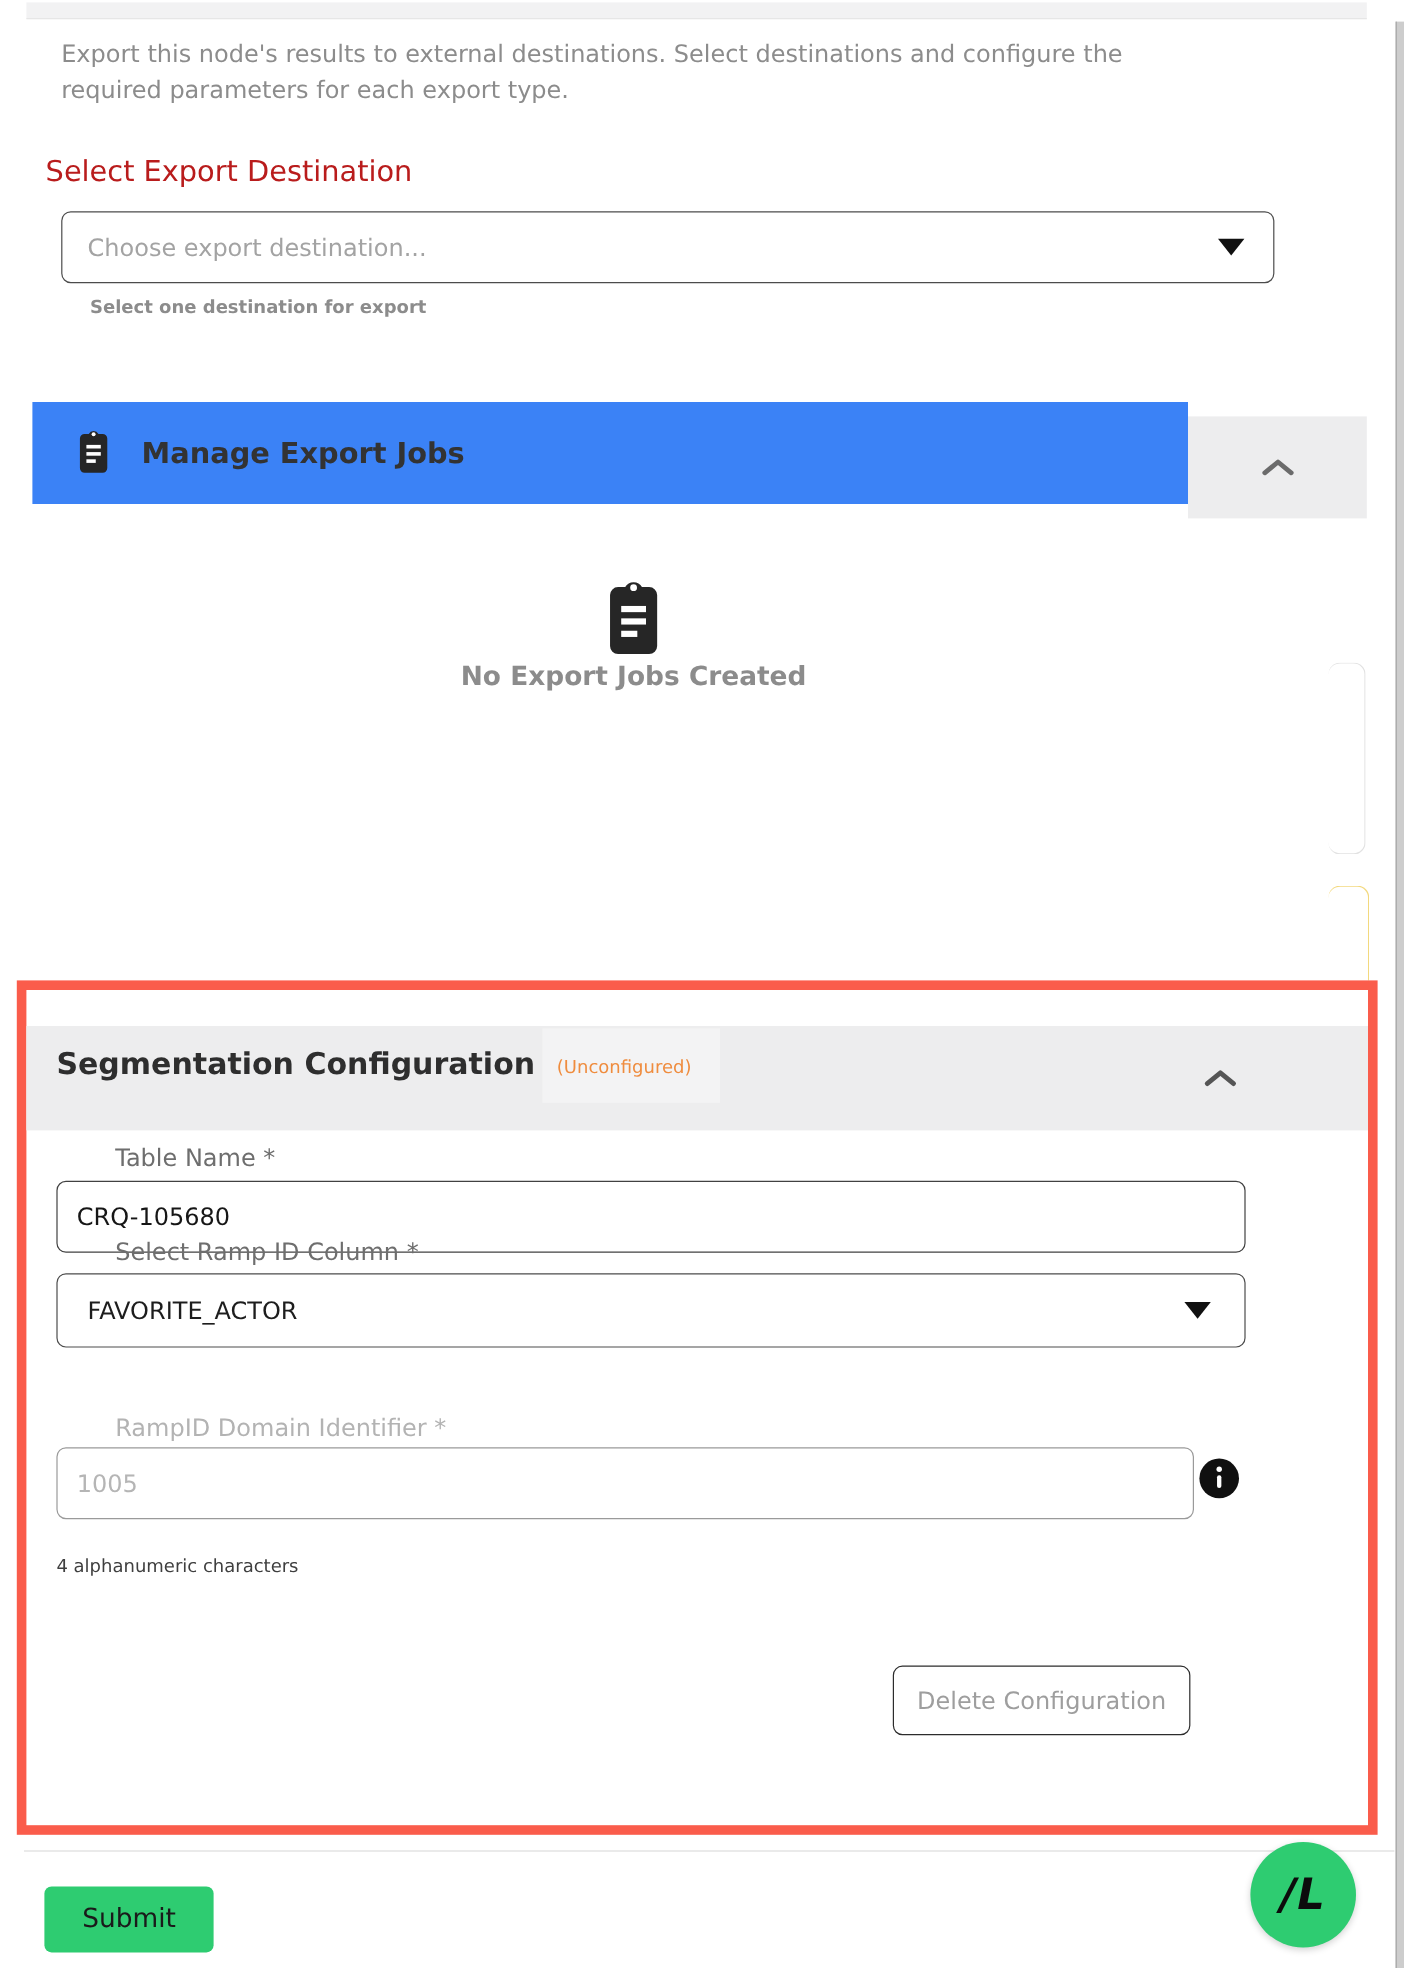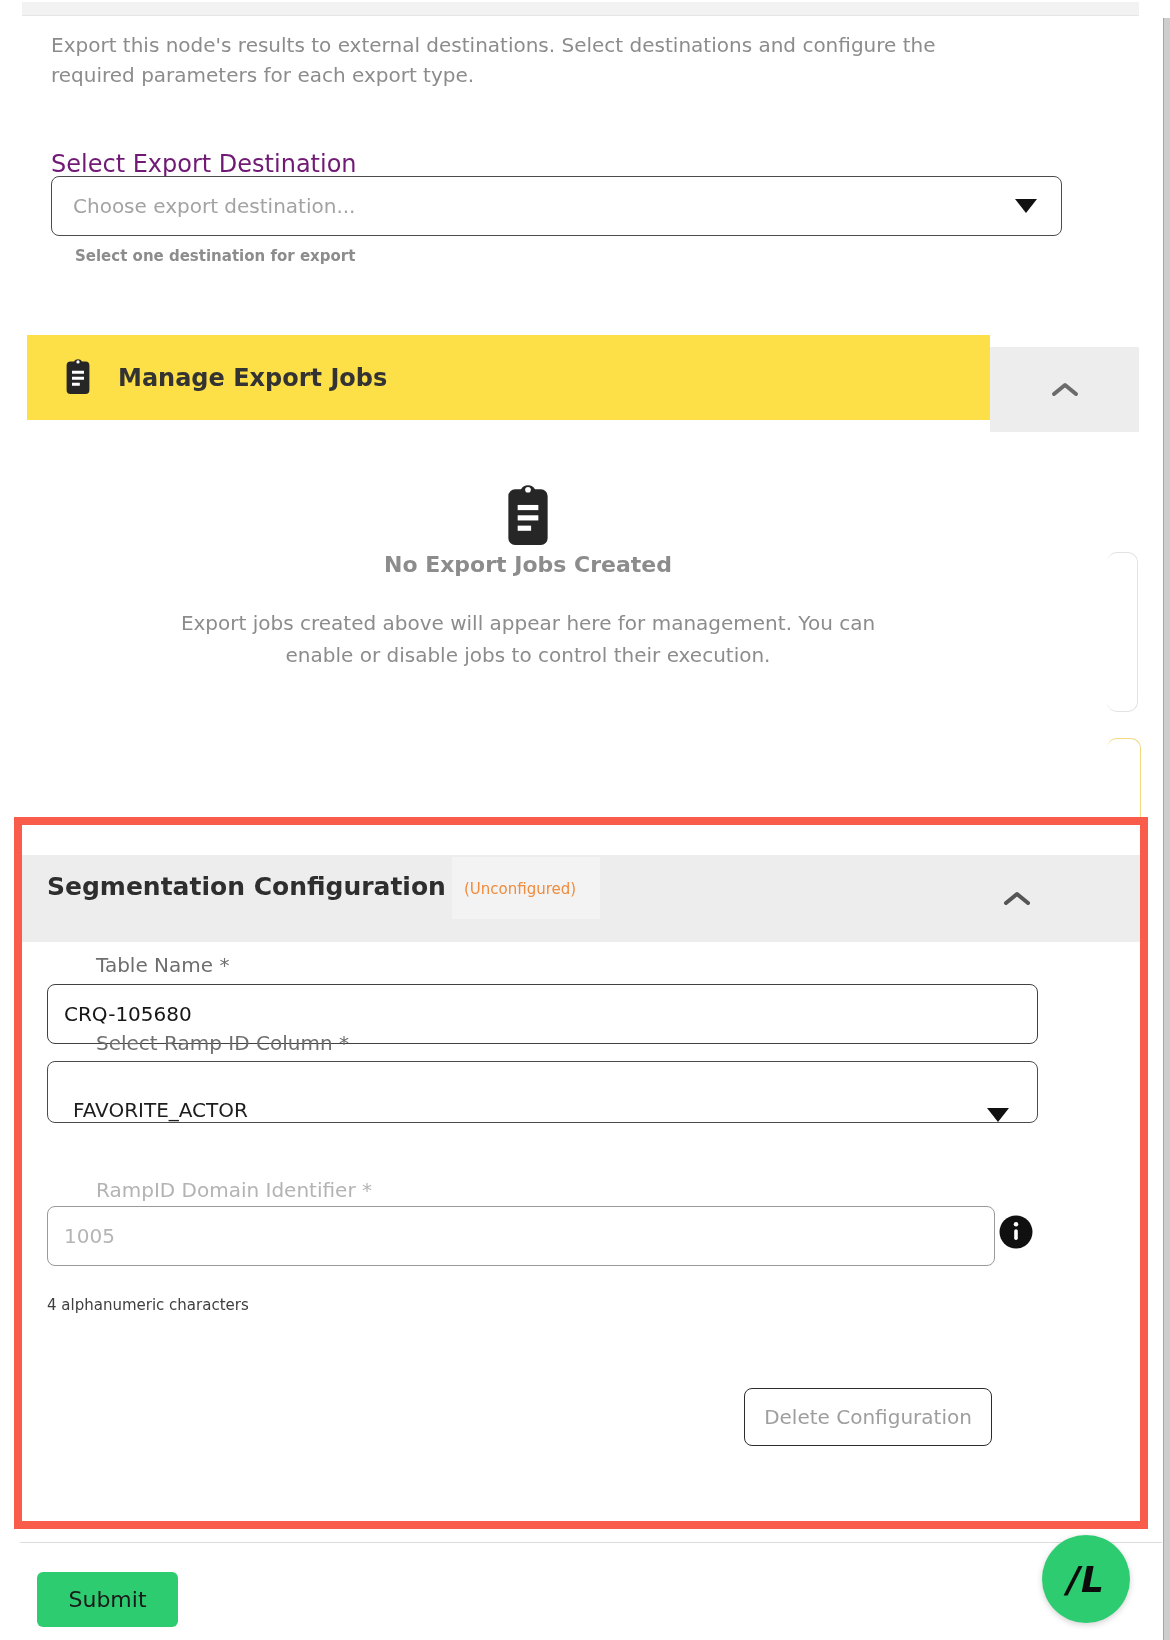--- a/index.html
+++ b/index.html
@@ -9,33 +9,33 @@
   .abs { position:absolute; }
 
   
   .top-remnant { left:22px; top:2px; width:1117px; height:14px; background:#f2f2f3; border-bottom:1px solid #e6e6e6; }
 
   
   .scroll-edge { left:1163px; top:18px; width:7px; height:1622px; background:#cdcdcd; border-left:1px solid #a6a6a6; }
 
   .description { left:51px; top:30px; width:950px; font-size:20px; line-height:30px; color:#8c8c8c; }
 
-  .dest-label { left:51px; top:129px; font-size:24px; color:#701a75;margin-top:21px; }
+  .dest-label { left:38px; top:129px; font-size:24px; color:#b91c1c; }
 
   .select-box { border:1.5px solid #4c4c4c; border-radius:8px; background:#fff;
                 display:flex; align-items:center; cursor:pointer; }
   .dest-select { left:51px; top:176px; width:1011px; height:60px; padding:0 24px 0 21px; }
   .placeholder { color:#a3a3a3; font-size:20px; flex:1; }
   .select-value { color:#1d1d1d; font-size:20px; flex:1; }
   .caret-down { width:0; height:0; border-left:11px solid transparent; border-right:11px solid transparent; border-top:14px solid #111; }
 
   .dest-helper { left:75px; top:247px; font-size:15px; font-weight:700; color:#8c8c8c; }
 
   
-  .manage-bar { left:27px; top:335px; width:963px; height:85px; background:#fde047;
+  .manage-bar { left:27px; top:335px; width:963px; height:85px; background:#3b82f6;
                 display:flex; align-items:center; padding-left:33px; cursor:pointer; }
   .manage-bar-right { left:990px; top:347px; width:149px; height:85px; background:#ededee; cursor:pointer;
                       display:flex; align-items:center; justify-content:center; }
   .manage-title { font-size:24px; font-weight:700; color:#333; margin-left:22px; }
 
   .chevron-up { width:30px; height:17px; }
 
   
   .empty-wrap { left:27px; top:480px; width:1002px; text-align:center; }
   .empty-icon { display:inline-block; }
@@ -62,21 +62,21 @@
   .field-label { font-size:20px; color:#6e6e6e;margin-left:36px; }
   .field-label.disabled { color:#b3b3b3; }
   .text-input { border:1.5px solid #414141; border-radius:8px; background:#fff; width:991px; height:60px;
                 padding:0 16px; font-size:20px; color:#161616; font-family:"DejaVu Sans","Liberation Sans",sans-serif; outline:none; }
   .text-input.disabled { border-color:#9a9a9a; width:948px; }
   .text-input.disabled::placeholder { color:#b5b5b5; }
 
   .lbl-table { left:60px; top:953px; }
   .inp-table { left:47px; top:984px; }
   .lbl-ramp { left:60px; top:1031px; }
-  .sel-ramp { left:47px; top:1061px; width:991px; height:62px; padding:0 28px 0 25px;align-items:flex-end; }
+  .sel-ramp { left:47px; top:1061px; width:991px; height:62px; padding:0 28px 0 25px; }
   .lbl-domain { left:60px; top:1178px; }
   .inp-domain { left:47px; top:1206px; }
   .info-icon { left:998px; top:1214px; width:36px; height:36px; cursor:pointer; }
   .helper-domain { left:47px; top:1296px; font-size:15px; color:#3f3f3f; }
 
   .delete-btn { left:744px; top:1388px; width:248px; height:58px; background:#fff;
                 border:1.5px solid #2c2c2c; border-radius:8px; color:#9e9e9e; font-size:20px;
                 font-family:"DejaVu Sans","Liberation Sans",sans-serif; cursor:pointer; }
 
   .divider { left:20px; top:1542px; width:1142px; height:1px; background:#dcdcdc; }
@@ -128,21 +128,20 @@
   <span class="empty-icon">
     <svg width="62" height="68" viewBox="0 0 24 26">
       <path d="M17 3.4h-2.3a3.1 3.1 0 0 0-5.4 0H7a2.6 2.6 0 0 0-2.6 2.6v16.4A2.6 2.6 0 0 0 7 25h10a2.6 2.6 0 0 0 2.6-2.6V6A2.6 2.6 0 0 0 17 3.4z" fill="#262626"></path>
       <circle cx="12" cy="3.6" r="1.1" fill="#fff"></circle>
       <rect x="8" y="9.5" width="8" height="2" fill="#fff"></rect>
       <rect x="8" y="13.5" width="8" height="2" fill="#fff"></rect>
       <rect x="8" y="17.5" width="5.2" height="2" fill="#fff"></rect>
     </svg>
   </span>
   <div class="empty-title">No Export Jobs Created</div>
-  <div class="empty-desc">Export jobs created above will appear here for management. You can enable or disable jobs to control their execution.</div>
 </div>
 
 <div class="abs edge-card-gray"></div>
 <div class="abs edge-card-yellow"></div>
 
 <div class="abs red-box"></div>
 
 <div class="abs seg-header"></div>
 <div class="abs seg-badge-bg"></div>
 <div class="abs seg-title">Segmentation Configuration</div>

